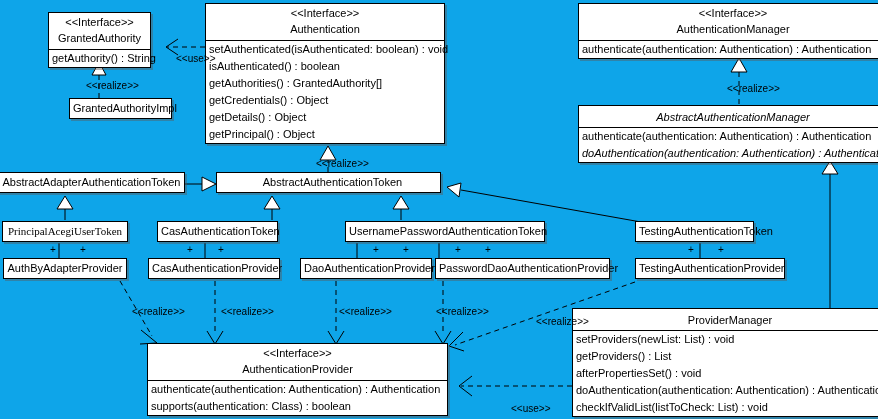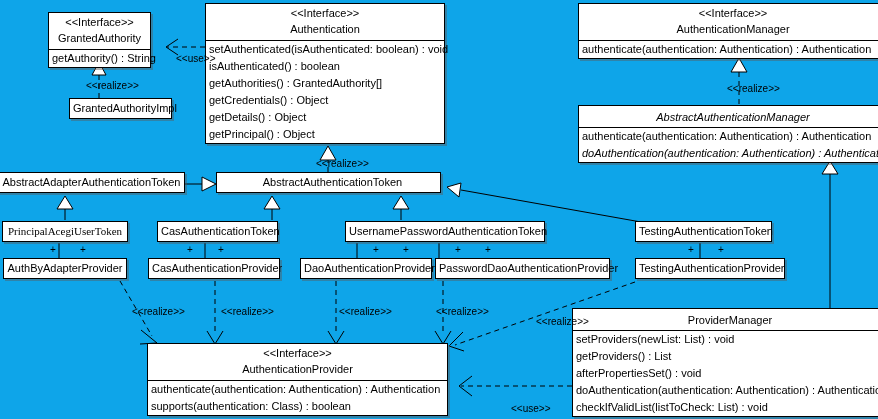--- a/index.html
+++ b/index.html
@@ -281,21 +281,21 @@
   </div>
 
   <div class="uml-box" style="left:157px; top:221px; width:121px;">
     <div class="simple-name">CasAuthenticationToken</div>
   </div>
 
   <div class="uml-box" style="left:345px; top:221px; width:200px;">
     <div class="simple-name">UsernamePasswordAuthenticationToken</div>
   </div>
 
-  <div class="uml-box" style="left:635px; top:221px; width:137px;">
+  <div class="uml-box" style="left:635px; top:221px; width:119px;">
     <div class="simple-name">TestingAuthenticationToken</div>
   </div>
 
   <div class="uml-box" style="left:3px; top:258px; width:124px;">
     <div class="simple-name">AuthByAdapterProvider</div>
   </div>
 
   <div class="uml-box" style="left:148px; top:258px; width:132px;">
     <div class="simple-name">CasAuthenticationProvider</div>
   </div>

